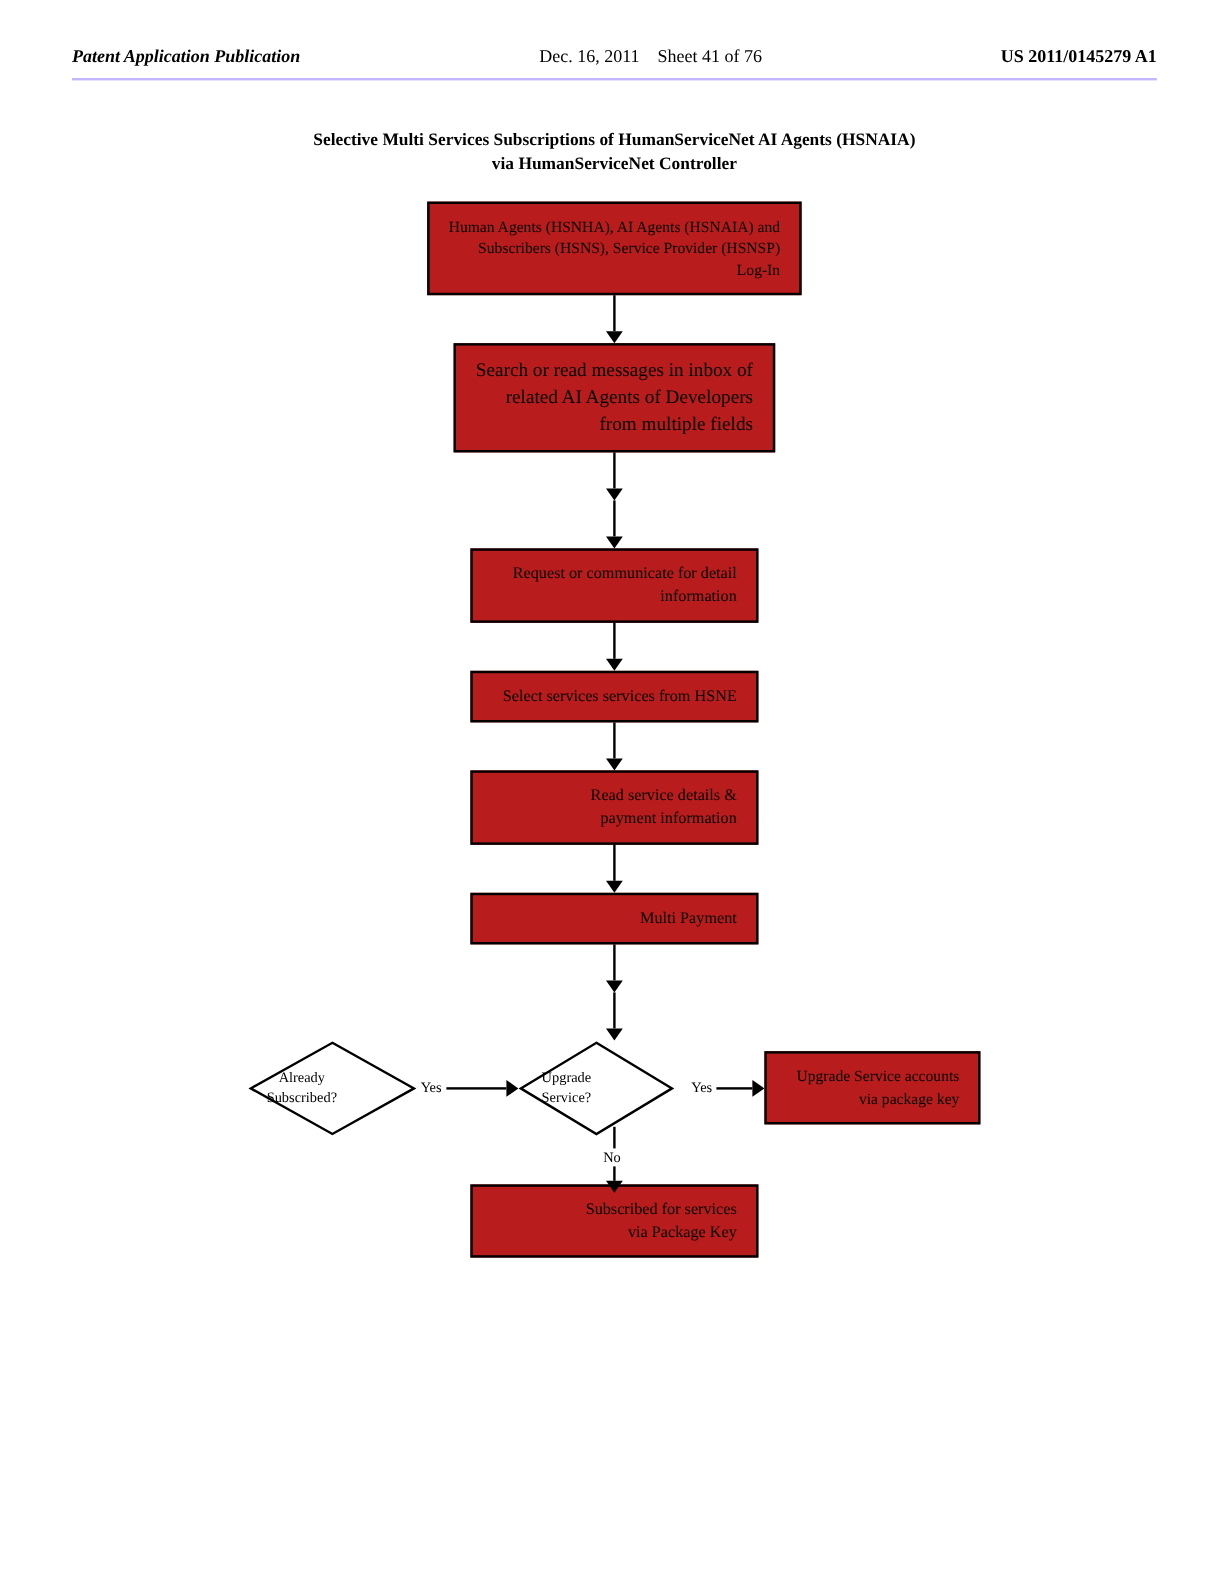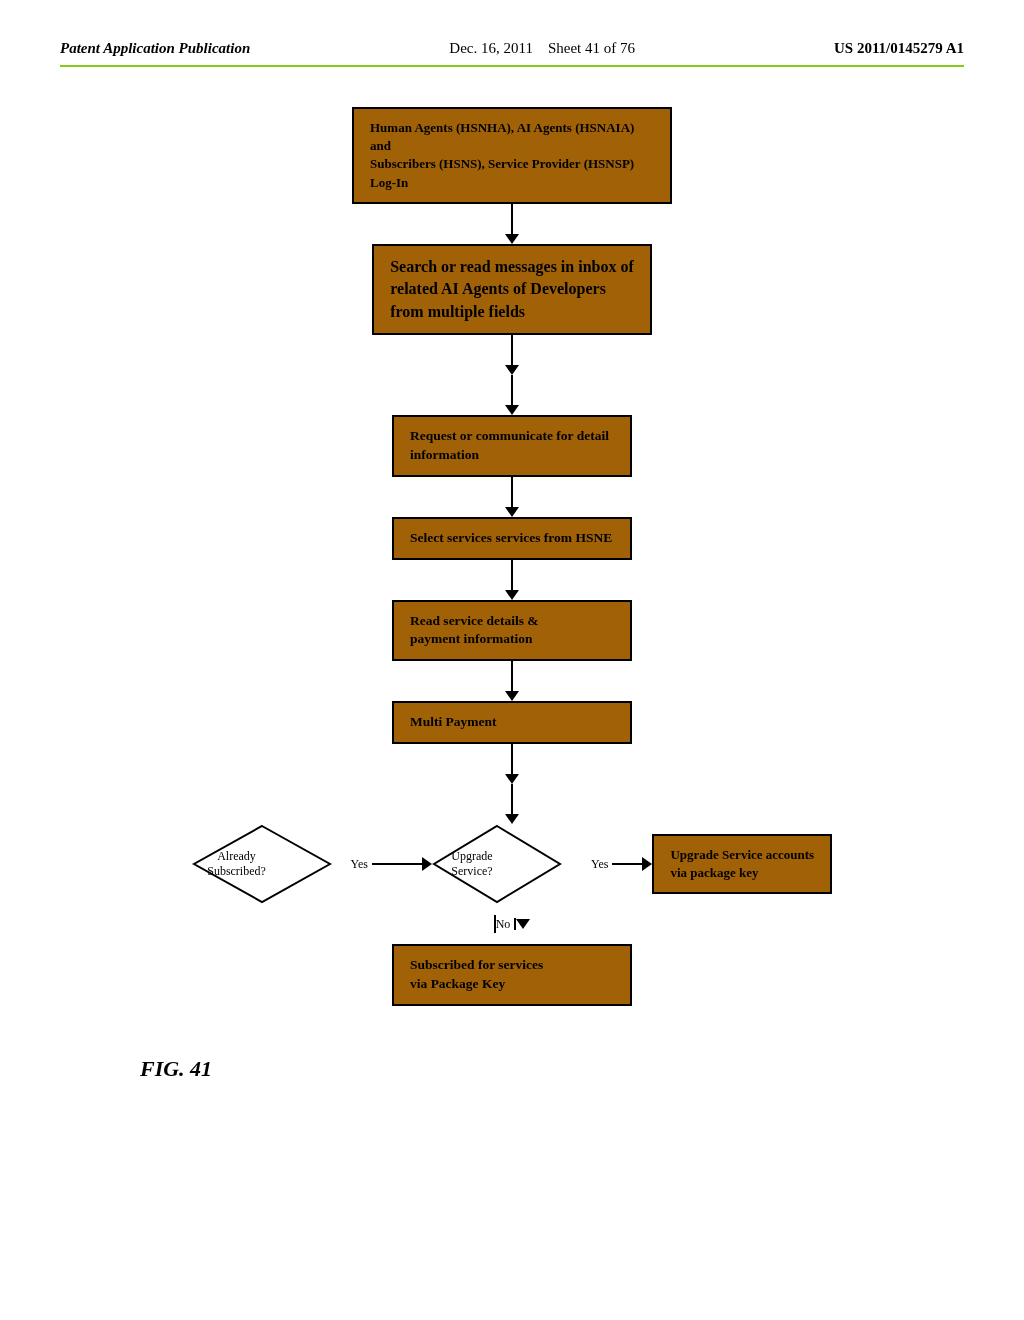--- a/index.html
+++ b/index.html
@@ -17,21 +17,21 @@
       background: #fff;
       padding: 40px 60px;
       position: relative;
     }
 
     
     .header {
       display: flex;
       justify-content: space-between;
       align-items: flex-start;
-      border-bottom: 2px solid #84cc16;
+      border-bottom: 2px solid #c4b5fd;
       padding-bottom: 8px;
       margin-bottom: 30px;
     }
 
     .header-left {
       font-size: 15px;
       font-weight: bold;
       font-style: italic;
     }
 
@@ -66,28 +66,27 @@
       display: flex;
       flex-direction: column;
       align-items: center;
       width: 100%;
       position: relative;
     }
 
     
     .fc-box {
       border: 2px solid #000;
-      background: #a16207;
-      text-align: left;
+      background: #b91c1c;
+      text-align: right;
       font-size: 13.5px;
       line-height: 1.4;
       padding: 10px 16px;
       min-width: 240px;
       max-width: 320px;
-      font-weight: bold;
     }
 
     
     .arrow-down {
       display: flex;
       flex-direction: column;
       align-items: center;
       height: 40px;
       position: relative;
     }
@@ -103,21 +102,21 @@
       content: '';
       width: 0;
       height: 0;
       border-left: 7px solid transparent;
       border-right: 7px solid transparent;
       border-top: 10px solid #000;
     }
 
     .branch-label {
       font-size: 12px;
-      margin: 0 21px;
+      margin: 0 6px;
     }
 
     
     .arrow-right {
       display: flex;
       align-items: center;
     }
 
     .arrow-right-line {
       height: 2px;
@@ -167,20 +166,24 @@
     <div class="header-center">
       <span>Dec. 16, 2011</span>
       &nbsp;&nbsp;
       <span>Sheet 41 of 76</span>
     </div>
     <div class="header-right">US 2011/0145279 A1</div>
   </div>
 
   <div class="diagram-container">
 
+    <div class="diagram-title">
+      <span>Selective Multi Services Subscriptions of HumanServiceNet AI Agents (HSNAIA)</span><br>
+      <span>via HumanServiceNet Controller</span>
+    </div>
 
     <div class="flowchart">
 
       <div class="fc-box" style="font-size:13px;">
         Human Agents (HSNHA), AI Agents (HSNAIA) and<br>
         Subscribers (HSNS), Service Provider (HSNSP)<br>
         Log-In
       </div>
 
       <div class="arrow-down"></div>
@@ -264,37 +267,34 @@
         <div class="fc-box" style="min-width:180px; max-width:200px; font-size:13px;">
           Upgrade Service accounts<br>
           via package key
         </div>
 
       </div>
 
       <div style="display:flex; flex-direction:column; align-items:center; position:relative; margin-top:0;">
 
         <div style="display:flex; align-items:center; position:relative; height:40px;">
-          <div style="display:flex; flex-direction:row; align-items:center;">
+          <div style="display:flex; flex-direction:column; align-items:center;">
 
             <div style="width:2px; height:18px; background:#000;"></div>
             <div style="display:flex; align-items:center;">
               <span style="font-size:12px; margin-right:4px;">No</span>
             </div>
             <div style="width:2px; height:12px; background:#000;"></div>
             <div style="width:0; height:0; border-left:7px solid transparent; border-right:7px solid transparent; border-top:10px solid #000;"></div>
           </div>
         </div>
       </div>
 
       <div class="fc-box" style="font-size:13.5px;">
         Subscribed for services<br>
         via Package Key
       </div>
 
-      <div style="margin-top:30px; display:flex; justify-content:flex-start; width:100%; padding-left:80px;">
-        <div class="fig-label">FIG. 41</div>
-      </div>
 
     </div>
   </div>
 
 </div>
 
 </body></html>

